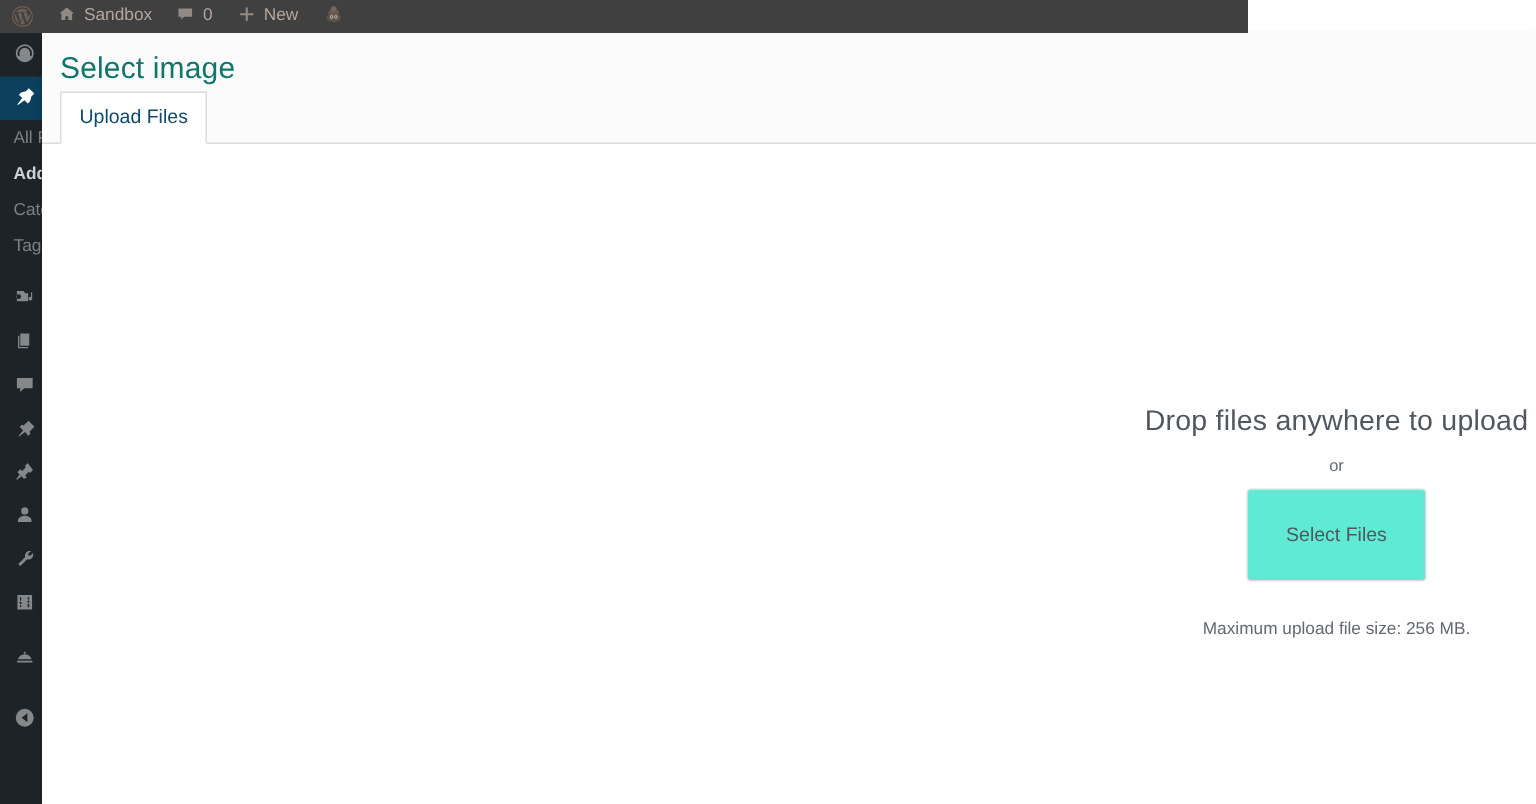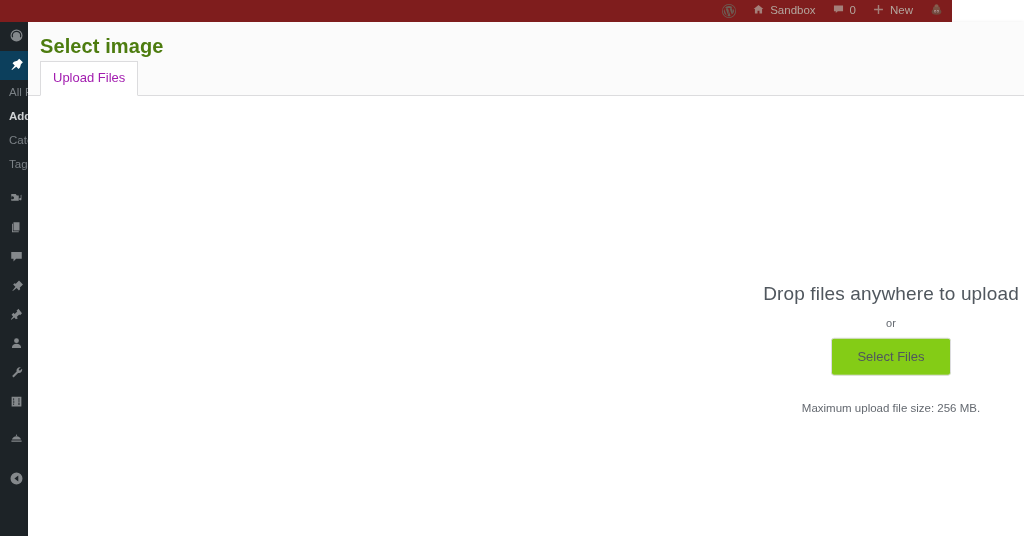--- a/index.html
+++ b/index.html
@@ -8,28 +8,27 @@
     overflow: hidden;
     background: #ffffff;
     font-family: "Liberation Sans", sans-serif;
   }
 
   #screen { position: relative; width: 1024px; height: 536px; overflow: hidden; }
 
   
   #adminbar {
     position: absolute; left: 0; top: 0;
-    width: 952px; height: 22px;
-    background: #7f1d1d;
+    width: 832px; height: 22px;
+    background: #404040;
     display: flex; align-items: center;
     color: #b9aca4;
     font-size: 11.5px;
     z-index: 40;
     white-space: nowrap;
-    justify-content: flex-end;
   }
   .ab-item {
     display: flex; align-items: center; gap: 5px;
     height: 22px; padding: 0 8px;
     color: #b3a69e;
   }
   .ab-logo { width: 30px; justify-content: center; padding: 0; }
   .ab-ico { display: inline-block; opacity: .72; line-height: 1; }
   .ab-text { line-height: 1; }
   .ab-expire { color: #ab9e96; padding-left: 10px; }
@@ -69,37 +68,37 @@
     overflow: hidden;
   }
   #modal-header {
     position: relative;
     height: 74px;
     background: #fbfbfb;
     border-bottom: 1px solid #dcdcde;
   }
   #modal-title {
     position: absolute; left: 12px; top: 13px;
-    font-size: 20px; font-weight: 700;
-    color: #4d7c0f;
+    font-size: 20px; font-weight: 400;
+    color: #0f766e;
     letter-spacing: .1px;
   }
   #router {
     position: absolute; left: 12px; bottom: -1px;
     display: flex; align-items: flex-end;
   }
   .rt-tab {
     font-size: 13px;
     padding: 8px 12px 9px;
     color: #2271b1;
     border: 1px solid transparent;
     line-height: 1.2;
   }
   .rt-tab.active {
-    color: #a21caf;
+    color: #0c4a6e;
     background: #ffffff;
     border-color: #dcdcde;
     border-bottom-color: #ffffff;
   }
 
   #modal-content {
     position: relative;
     height: 440px;
     background: #ffffff;
   }
@@ -126,24 +125,24 @@
   }
   #drop-or {
     font-size: 11px;
     color: #646970;
     margin-top: 12px;
   }
   #select-files {
     display: inline-block;
     margin-top: 9px;
     min-width: 120px;
-    padding: 10px 22px;
+    padding: 22px 22px;
     font-size: 13px;
     color: #50575e;
-    background: #84cc16;
+    background: #5eead4;
     border: 1px solid #dcdcde;
     border-radius: 3px;
     font-family: "Liberation Sans", sans-serif;
     line-height: 1.2;
     cursor: pointer;
   }
   #max-upload {
     margin-top: 26px;
     font-size: 11.5px;
     color: #646970;

